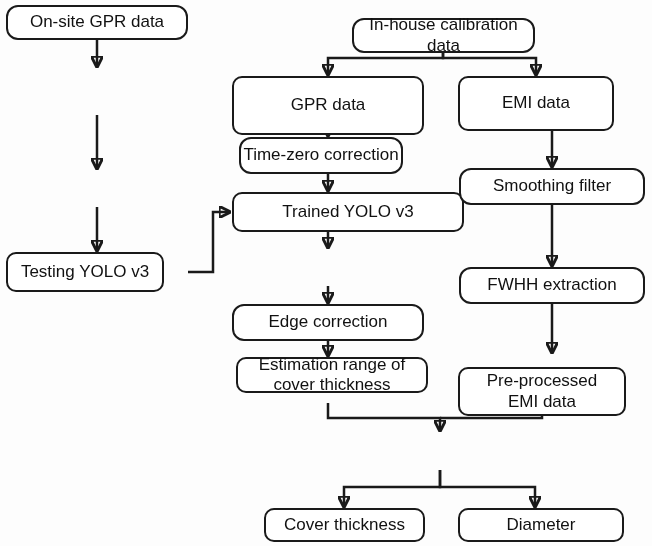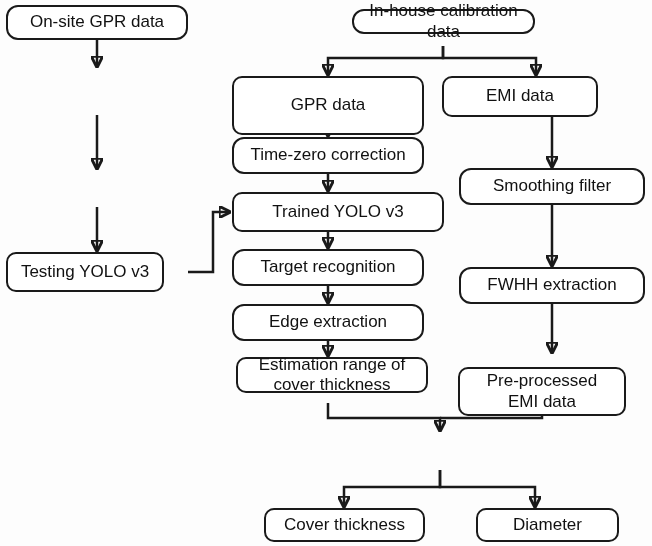--- a/index.html
+++ b/index.html
@@ -51,56 +51,53 @@
     <path d="M440 470 L440 487 L535 487 L535 506" marker-end="url(#ah)"></path>
   </svg>
 
   <div class="node sharp" style="left:6px;top:5px;width:182px;height:35px">
     <span class="lbl">On-site GPR data</span>
   </div>
   <div class="node round" style="left:6px;top:252px;width:158px;height:40px">
     <span class="lbl">Testing YOLO v3</span>
   </div>
 
-  <div class="node sharp" style="left:352px;top:9px;width:183px;height:25px">
+  <div class="node sharp" style="left:352px;top:18px;width:183px;height:35px">
     <span class="lbl" style="max-width:165px">In-house calibration data</span>
   </div>
 
   <div class="node round" style="left:232px;top:76px;width:192px;height:59px">
     <span class="lbl">GPR data</span>
   </div>
-  <div class="node sharp" style="left:232px;top:137px;width:192px;height:37px">
+  <div class="node sharp" style="left:239px;top:137px;width:164px;height:37px">
     <span class="lbl">Time-zero correction</span>
   </div>
-  <div class="node round" style="left:232px;top:192px;width:212px;height:40px">
+  <div class="node round" style="left:232px;top:192px;width:232px;height:40px">
     <span class="lbl">Trained YOLO v3</span>
   </div>
-  <div class="node sharp" style="left:232px;top:249px;width:192px;height:37px">
-    <span class="lbl">Target recognition</span>
-  </div>
   <div class="node sharp" style="left:232px;top:304px;width:192px;height:37px">
-    <span class="lbl">Edge extraction</span>
+    <span class="lbl">Edge correction</span>
   </div>
   <div class="node round" style="left:236px;top:357px;width:192px;height:36px">
     <span class="lbl" style="max-width:172px">Estimation range of cover thickness</span>
   </div>
 
-  <div class="node round" style="left:442px;top:76px;width:156px;height:41px">
+  <div class="node round" style="left:458px;top:76px;width:156px;height:55px">
     <span class="lbl">EMI data</span>
   </div>
   <div class="node sharp" style="left:459px;top:168px;width:186px;height:37px">
     <span class="lbl">Smoothing filter</span>
   </div>
   <div class="node sharp" style="left:459px;top:267px;width:186px;height:37px">
     <span class="lbl">FWHH extraction</span>
   </div>
   <div class="node round" style="left:458px;top:367px;width:168px;height:49px">
     <span class="lbl" style="max-width:128px">Pre-processed EMI data</span>
   </div>
 
   <div class="node round" style="left:264px;top:508px;width:161px;height:34px">
     <span class="lbl">Cover thickness</span>
   </div>
-  <div class="node round" style="left:476px;top:508px;width:143px;height:34px">
+  <div class="node round" style="left:458px;top:508px;width:166px;height:34px">
     <span class="lbl">Diameter</span>
   </div>
 
 </div>
 
 </body></html>

